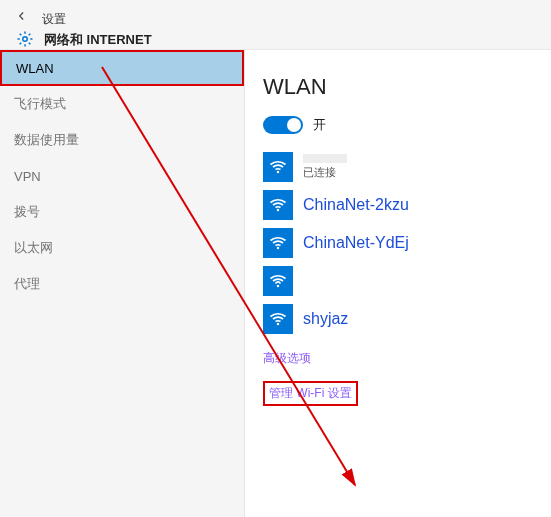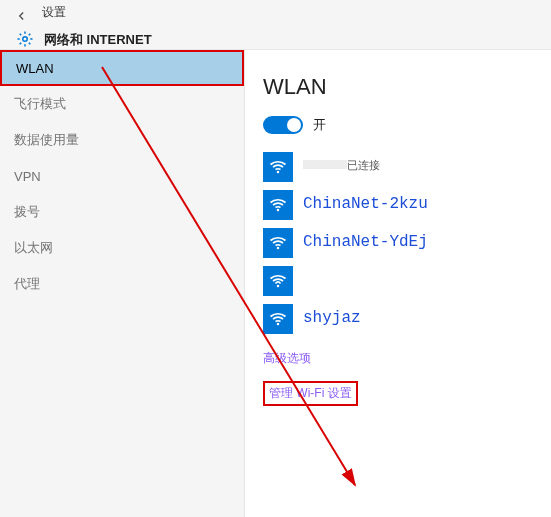--- a/index.html
+++ b/index.html
@@ -100,21 +100,21 @@
 
   .net-list { display:flex; flex-direction:column; gap:8px; }
   .net-item { display:flex; align-items:center; gap:10px; cursor:pointer; }
   .net-icon {
     width:30px; height:30px;
     background:#0078d7;
     display:flex; align-items:center; justify-content:center;
     color:#fff;
     flex-shrink:0;
   }
-  .net-labels { display:flex; line-height:1.2;font-family:Liberation Mono, monospace; }
+  .net-labels { display:flex; flex-direction:column; line-height:1.2; }
   .net-name { font-size:16px; color:#1d4ed8; }
   .net-status { font-size:11px; color:#555; }
   .blank-name {
     width:44px; height:9px; background:#ededed; margin-bottom:3px;
   }
 
   .link {
     font-size:12px;
     color:#8b5cf6;
     cursor:pointer;
@@ -134,21 +134,21 @@
     width:300px; height:440px;
     pointer-events:none;
   }
 
   svg { display:block; }
 </style>
 </head>
 <body>
 
 <div class="header" style="flex-direction:column; align-items:flex-start; padding-top:4px; gap:2px; height:50px;">
-  <div style="display:flex; align-items:flex-start;">
+  <div style="display:flex; align-items:flex-end;">
     <div class="back-btn">
       <svg viewBox="0 0 24 24" width="14" height="14">
           <path d="M14 6l-6 6 6 6" stroke="currentColor" stroke-width="2" fill="none"></path>
         </svg>
     </div>
     <span class="settings-label">设置</span>
   </div>
   <div style="display:flex; align-items:center; padding-left:2px;text-align:center;">
     <span class="gear">
       <svg viewBox="0 0 24 24" width="18" height="18">

